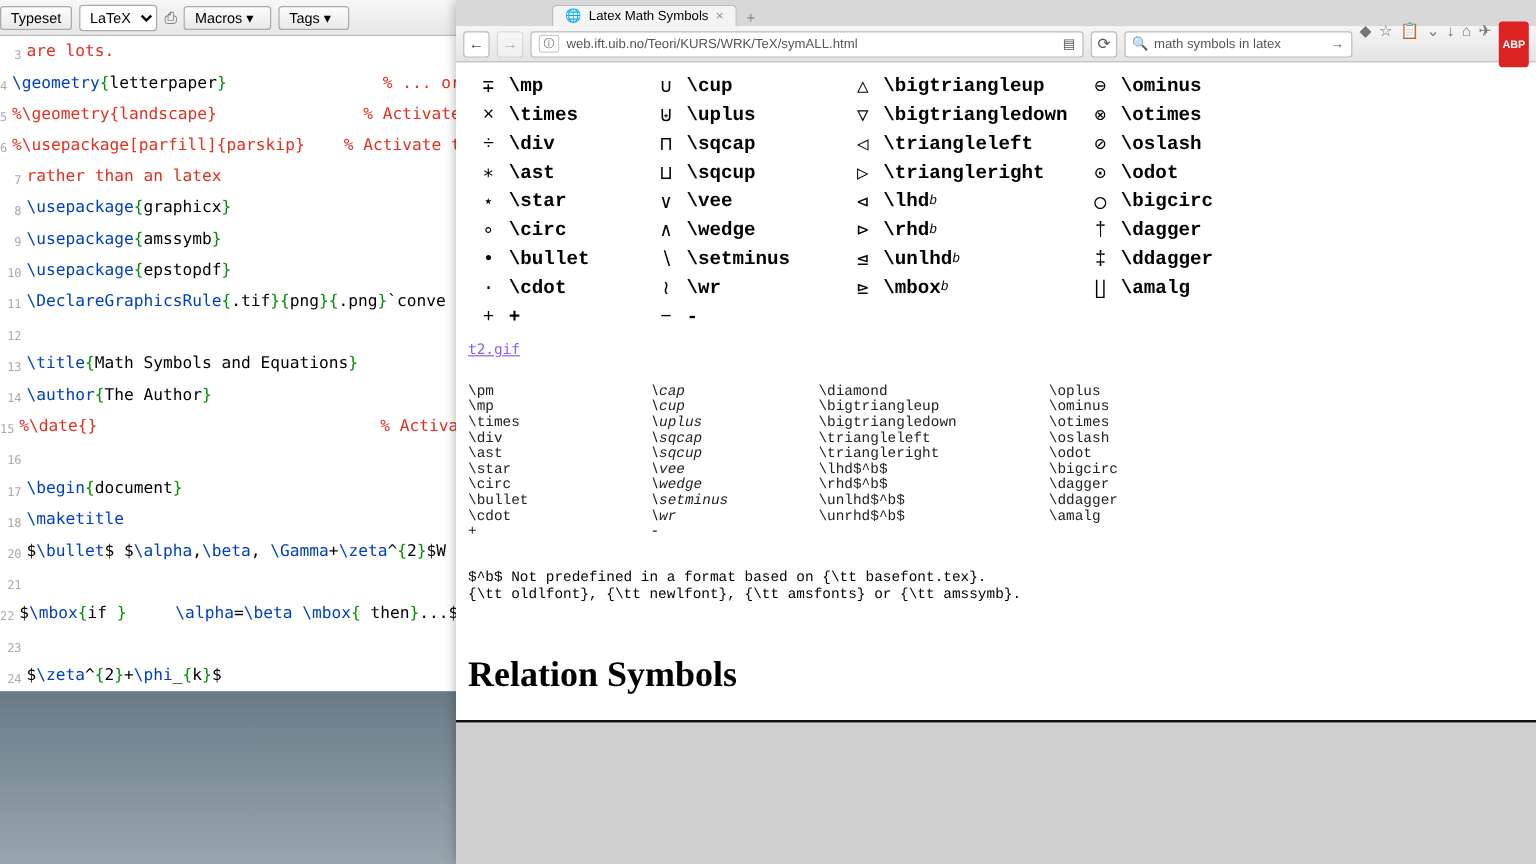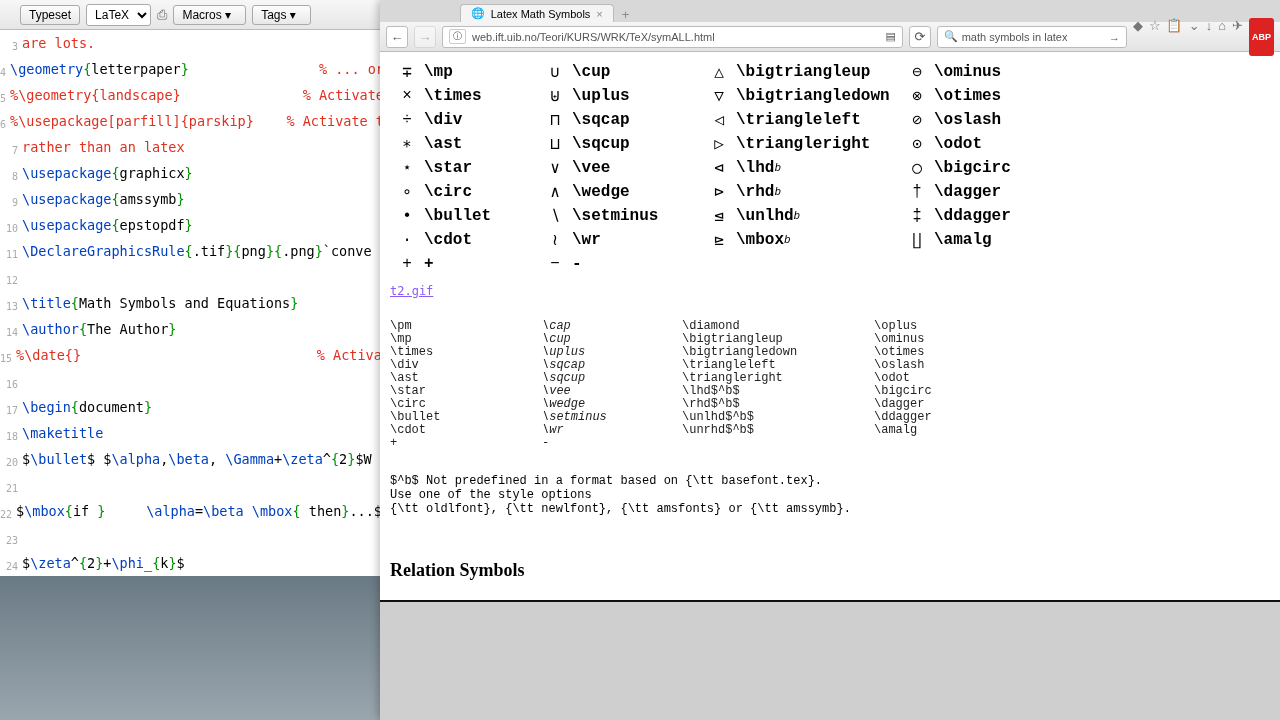--- a/index.html
+++ b/index.html
@@ -1,18 +1,18 @@
 <!DOCTYPE html>
 <html><head>
 <meta charset="utf-8">
 <style>
 * { margin: 0; padding: 0; box-sizing: border-box; }
 body { font-family: -apple-system, Helvetica, Arial, sans-serif; font-size: 13px; width: 1280px; height: 720px; overflow: hidden; background: #f0f0f0; position: relative; }
 .editor { position: absolute; left: 0; top: 0; width: 380px; height: 720px; background: #fff; }
-.toolbar { height: 30px; background: linear-gradient(#f7f7f7,#e6e6e6); border-bottom: 1px solid #bbb; display: flex; align-items: center; padding: 0 20px; gap: 6px; }
+.toolbar { height: 30px; background: linear-gradient(#f7f7f7,#e6e6e6); border-bottom: 1px solid #bbb; display: flex; align-items: center; padding: 0 0; gap: 6px; }
 .btn { background: linear-gradient(#fdfdfd,#e8e8e8); border: 1px solid #aaa; border-radius: 3px; padding: 2px 8px; font-size: 12px; cursor: pointer; }
 .sel { background: #fff; border: 1px solid #aaa; border-radius: 3px; padding: 2px 4px; font-size: 12px; }
 .dd { padding-right: 14px; }
 .code { font-family: Menlo, Monaco, monospace; font-size: 13.5px; line-height: 22px; padding-top: 2px; overflow: hidden; }
 .line { display: flex; white-space: pre; }
 .ln { width: 22px; text-align: right; color: #aaa; font-size: 10px; padding-right: 4px; padding-top: 4px; user-select: none; }
 .tx { flex: 1; }
 .cmd { color: #0040c0; }
 .br  { color: #009000; }
 .red { color: #e03020; }
@@ -38,21 +38,21 @@
 .symrow { display: flex; height: 24px; align-items: center; }
 .symcell { display: flex; align-items: center; }
 .sym { width: 34px; text-align: center; font-size: 16px; }
 .symcmd { font-family: "Courier New", monospace; font-weight: bold; }
 .c1 { width: 148px; } .c2 { width: 164px; } .c3 { width: 198px; } .c4 { width: 180px; }
 .giflink { color: #8b5cf6; text-decoration: underline; font-size: 12px; margin: 8px 0; display: inline-block; cursor: pointer; }
 .plaintable { margin-top: 14px; font-family: "Courier New", monospace; font-size: 12px; line-height: 13px; color: #222; }
 .plaintable .pr { display: flex; }
 .pc1 { width: 152px; } .pc2 { width: 140px; font-style: italic; } .pc3 { width: 192px; } .pc4 { width: 140px; }
 .foot { margin-top: 24px; font-family: "Courier New", monospace; font-size: 12px; line-height: 14px; }
-.h2 { font-family: "Times New Roman", serif; font-size: 18px; font-weight: bold; margin-top: 44px; }
+.h2 { font-family: "Times New Roman", serif; font-size: 30px; font-weight: bold; margin-top: 44px; }
 .blackbar { position: absolute; left: 380px; top: 600px; width: 900px; height: 120px; background: #cfcfcf; border-top: 2px solid #111; }
 .sup { font-size: 11px; font-style: italic; vertical-align: super; }
 </style>
 </head>
 <body>
 
 <div class="editor">
   <div class="toolbar">
     <button class="btn">Typeset</button>
     <select class="sel"><option>LaTeX</option></select>
@@ -351,19 +351,18 @@
         </div>
         <div class="pr">
           <div class="pc1">+</div>
           <div class="pc2">-</div>
           <div class="pc3"></div>
           <div class="pc4"></div>
         </div>
       </div>
     <div class="foot" id="foot">
         <div>$^b$ Not predefined in a format based on {\tt basefont.tex}.</div>
-        <div>     Use one of the style options</div>
         <div>     {\tt oldlfont}, {\tt newlfont}, {\tt amsfonts} or {\tt amssymb}.</div>
       </div>
     <div class="h2">Relation Symbols</div>
   </div>
 </div>
 <div class="blackbar"></div>
 
 </body></html>

